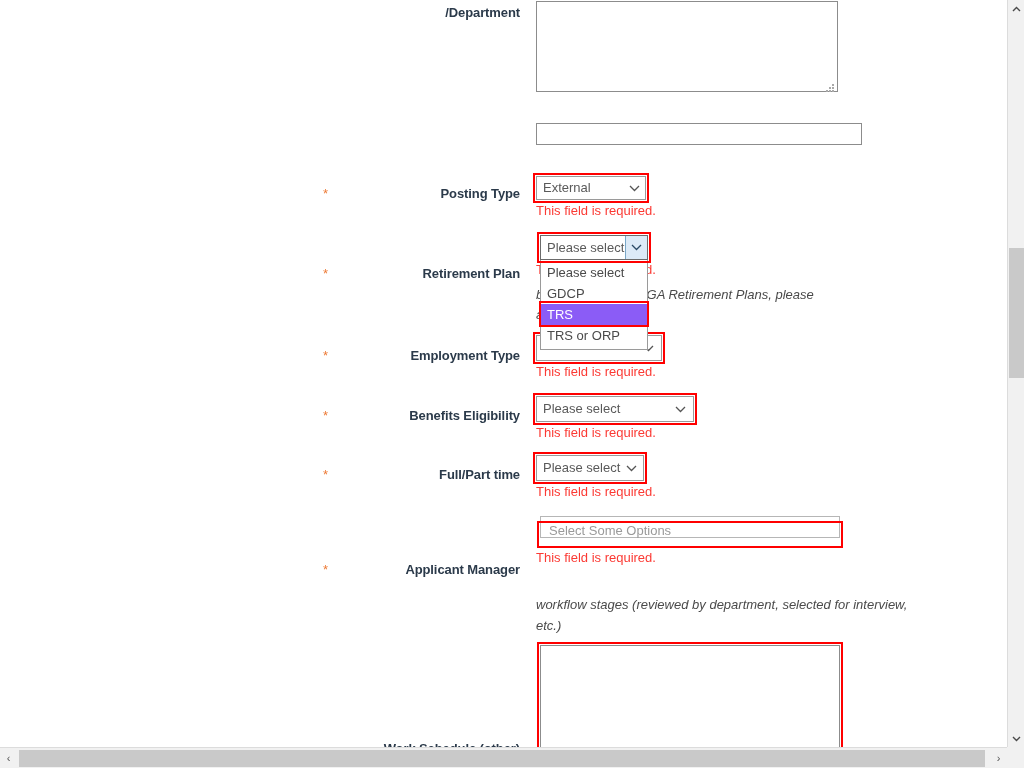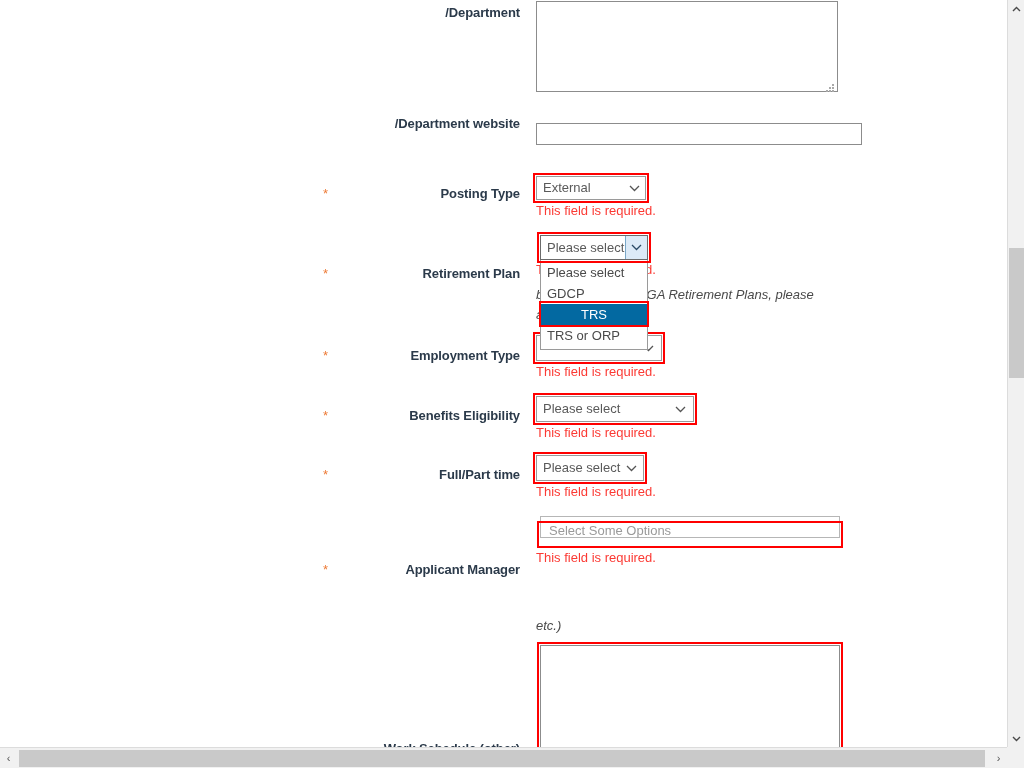--- a/index.html
+++ b/index.html
@@ -150,23 +150,22 @@
   }
   #dd-popup .opt {
     font-size: 13px;
     color: #4a4a4a;
     line-height: 21px;
     height: 21px;
     padding: 0 6px;
     white-space: nowrap;
   }
   #dd-popup .opt.selected {
-    background: #0369a1;
+    background: #8b5cf6;
     color: #ffffff;
-    text-align: center;
   }
   .opt-focus-ring {
     position: absolute;
     left: 539px;
     top: 301px;
     width: 110px;
     height: 26px;
     border: 2px solid #ff0000;
     z-index: 60;
     pointer-events: none;
@@ -281,21 +280,20 @@
                 <rect x="1" y="7" width="2" height="2"></rect>
               </g>
             </svg>
           </span>
         </div>
       </div>
     </div>
 
     <div class="row" style="top:115px;">
       <div class="label-col" style="top:0px;">
-        <span class="label-text">/Department website</span>
       </div>
       <div class="field-col" style="top:8px;">
         <input class="ti" type="text" style="width: 326px;" value="">
       </div>
     </div>
 
     <div class="row" style="top:185px;">
       <div class="label-col" style="top:0px;">
         <span class="star">*</span>
         <span class="label-text">Posting Type</span>
@@ -400,21 +398,21 @@
 
     <div class="row" style="top:561px;">
       <div class="label-col" style="top:0px;">
         <span class="star">*</span>
         <span class="label-text">Applicant Manager</span>
       </div>
     </div>
 
     <div class="help-text" style="top:573px;width:400px;line-height:21px;">
       <br>
-      <br>
+      <span>workflow stages (reviewed by department, selected for interview,</span><br>
       <span>etc.)</span>
     </div>
 
     <div style="position:absolute;left:540px;top:645px;width:300px;height:105px;">
       <textarea class="ta" style="width: 300px; height: 105px; border-color: rgb(140, 140, 140);" value=""></textarea>
       <div class="err-box" style="left:-3px;top:-3px;width:306px;height:115px;"></div>
     </div>
 
     <div class="row" style="top:740px;">
       <div class="label-col" style="top:0px;">

